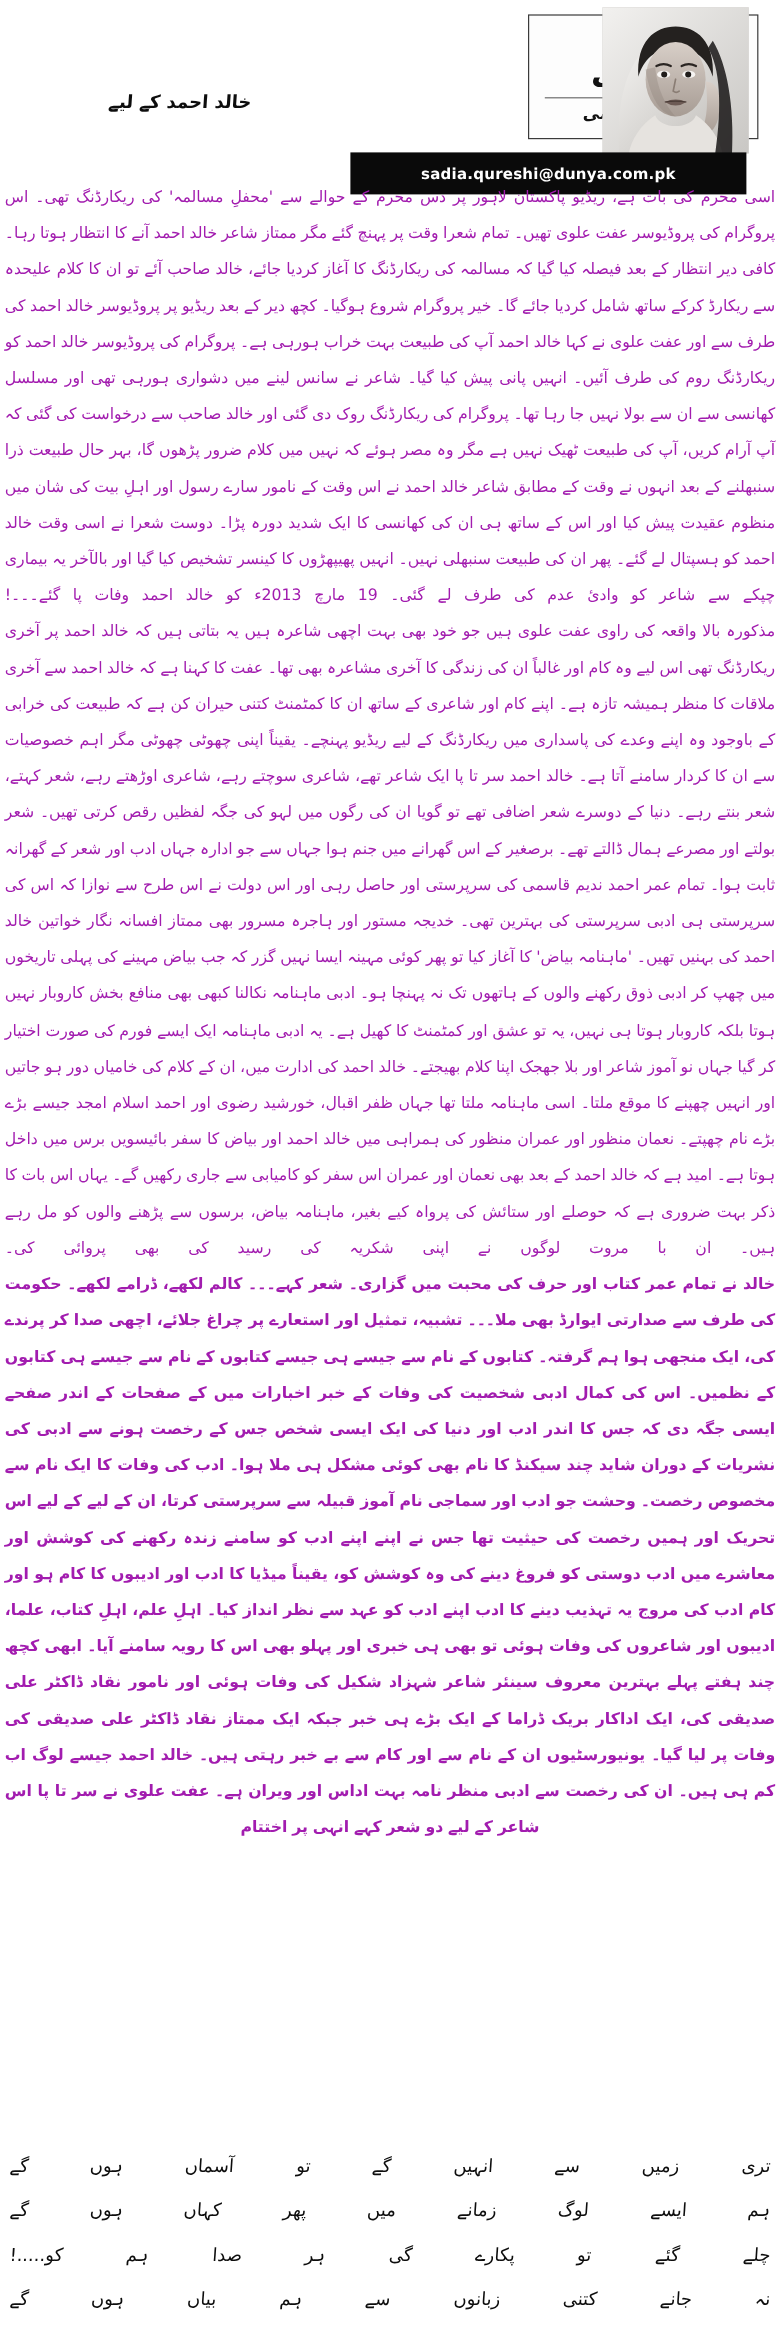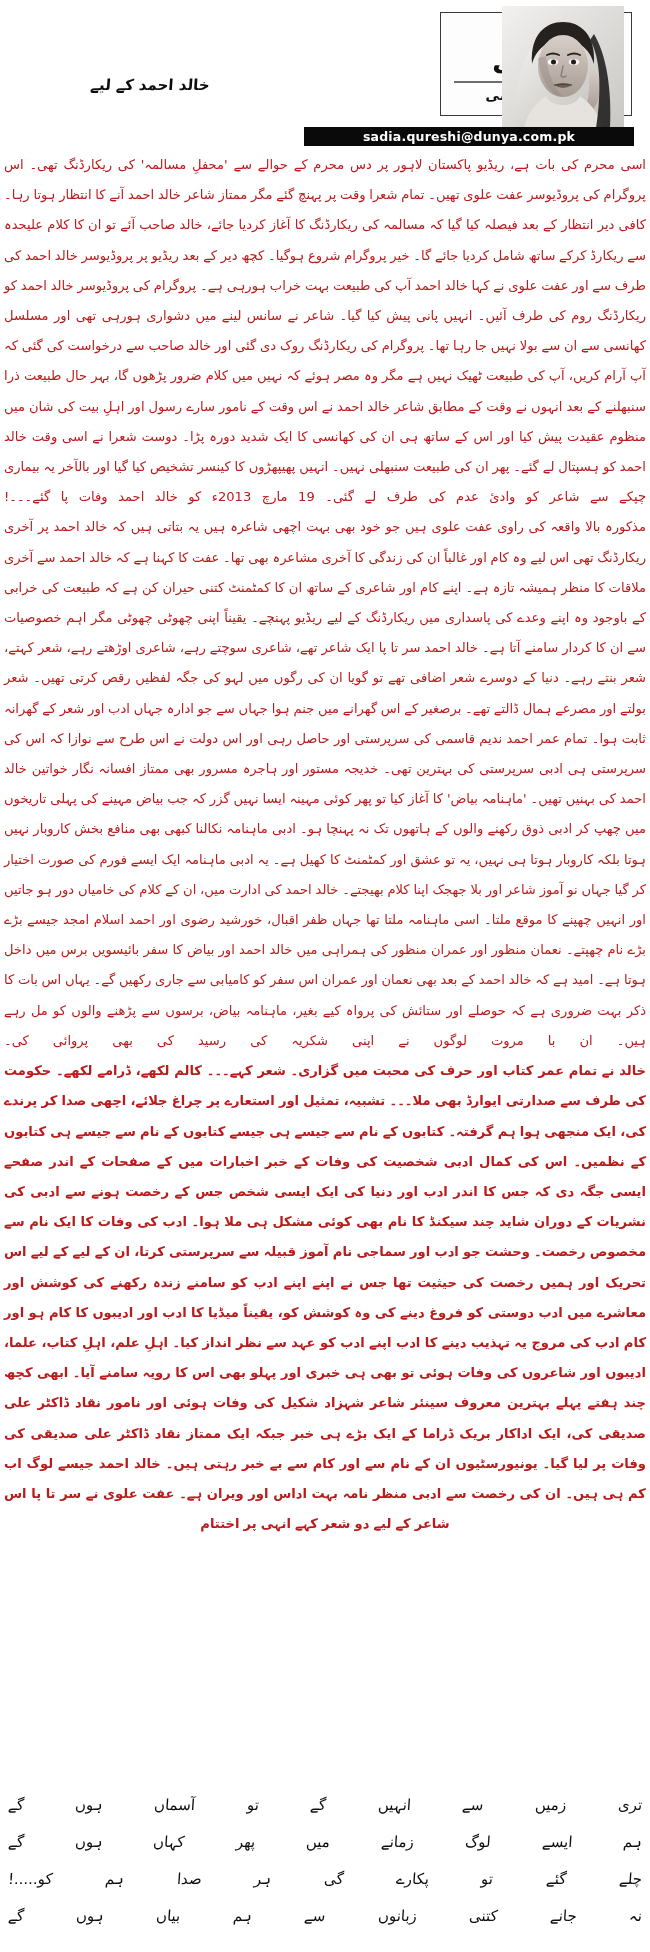--- a/index.html
+++ b/index.html
@@ -77,23 +77,23 @@
     width: 122px;
     height: 122px;
     overflow: hidden;
     background: #d6d4d1;
   }
   .photo-svg { display: block; width: 100%; height: 100%; }
 
   .email-bar {
     position: absolute;
     top: 127px;
-    left: 304px;
+    left: 292px;
     width: 330px;
-    height: 19px;
+    height: 35px;
     background: #0a0a0a;
     color: #ffffff;
     font-family: "DejaVu Sans", sans-serif;
     font-size: 12.5px;
     font-weight: bold;
     letter-spacing: 0.2px;
     display: flex;
     align-items: center;
     justify-content: center;
     direction: ltr;
@@ -120,21 +120,21 @@
     left: 4px;
     width: 642px;
   }
 
   .para {
     font-family: "DejaVu Sans", sans-serif;
     font-size: 13.1px;
     line-height: 30.2px;
     text-align: justify;
     text-align-last: justify;
-    color: #b91c1c;
+    color: #a21caf;
     margin: 0 0 0 0;
     word-spacing: -0.5px;
     letter-spacing: -0.35px;
     -webkit-font-smoothing: none;
   }
   .para.last-natural { text-align-last: center; font-weight: bold; }
 
   
   .poetry {
     position: absolute;

